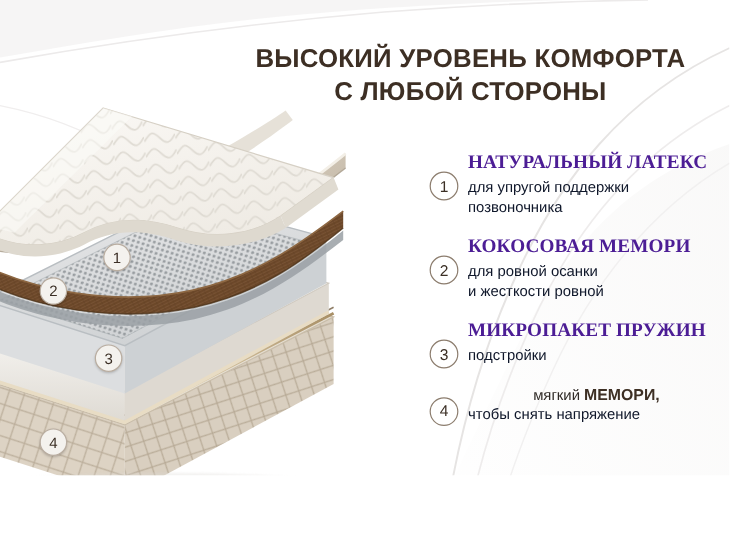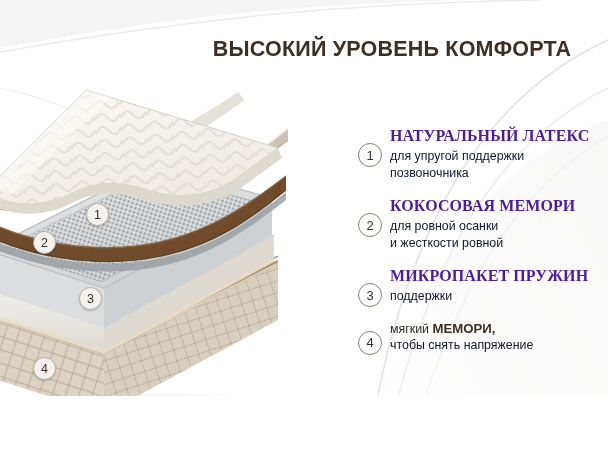--- a/index.html
+++ b/index.html
@@ -43,21 +43,21 @@
   .li-3 .badge{top:17px;}
   .li-4 .badge{top:11px;}
   .txt{flex:1;}
   .li-title{
     color:#4c1d95;font-weight:bold;font-size:16px;letter-spacing:.1px;
     line-height:1.25;margin:0 0 2px 0;white-space:nowrap;font-family:Liberation Serif, serif;
   }
   .li-desc{
     color:#0f172a;font-size:12.4px;line-height:1.33;margin:0;
   }
-  .li-4 .li-mixed{color:#2f2a26;font-size:12.4px;line-height:1.35;margin:0;}
+  .li-4 .li-mixed{color:#2f2a26;font-size:12.4px;line-height:1.35;margin:0;text-align:center;}
   .li-4 .li-mixed b{font-weight:bold;color:#3d2f24;font-size:13.2px;}
 
   
   .mattress{position:absolute;left:-14px;top:84px;width:340px;height:330px;}
   .mattress svg{display:block;}
   .numdot{
     position:absolute;width:21px;height:21px;border-radius:50%;
     background:#f4f2ee;border:1px solid #b9ada0;
     color:#3b2f25;font-size:12.5px;
     display:flex;align-items:center;justify-content:center;
@@ -93,20 +93,21 @@
       <path d="M0 0 L0 48 C70 36 150 22 232 14 C300 7 390 2 470 0 Z" fill="#f4f3f2" opacity="0.8"></path>
       <path d="M0 52 C90 36 200 20 320 10 C400 4 470 1 540 0" fill="none" stroke="#eceaea" stroke-width="1.4"></path>
       <path d="M0 402 C120 392 260 398 390 422 C470 436 540 448 608 452" fill="none" stroke="#eeecec" stroke-width="1.6"></path>
       <path d="M0 418 C120 410 270 418 400 440 C470 450 545 455 608 456 L0 456 Z" fill="#f7f6f5" opacity="0.8"></path>
       <path d="M0 88 C40 96 74 110 100 126" fill="none" stroke="#f0eeee" stroke-width="1.2"></path>
     </svg>
   </div>
 
   <div class="headline">
     <span>ВЫСОКИЙ УРОВЕНЬ КОМФОРТА</span>
+    <span class="l2">С ЛЮБОЙ СТОРОНЫ</span>
   </div>
 
   <div class="mattress">
     <svg width="340" height="330" viewBox="0 0 340 330" xmlns="http://www.w3.org/2000/svg">
       <defs>
 
         <pattern id="wave" width="26" height="13" patternUnits="userSpaceOnUse" patternTransform="rotate(-6)">
           <path d="M0 9 C6 1 8 1 13 7 C18 13 21 13 26 5" fill="none" stroke="#dedad2" stroke-width="1.5"></path>
         </pattern>
 
@@ -248,21 +249,21 @@
         <p class="li-desc">для ровной осанки</p>
         <p class="li-desc">и жесткости ровной</p>
       </div>
     </div>
 
     <div class="legend-item li-3">
       <div class="badge">3</div>
       <div class="spacer"></div>
       <div class="txt">
         <p class="li-title">МИКРОПАКЕТ ПРУЖИН</p>
-        <p class="li-desc">поддержки</p>
+        <p class="li-desc">подстройки</p>
       </div>
     </div>
 
     <div class="legend-item li-4">
       <div class="badge">4</div>
       <div class="spacer"></div>
       <div class="txt">
         <p class="li-mixed">
           <span>мягкий </span><b>МЕМОРИ,</b>
         </p>

